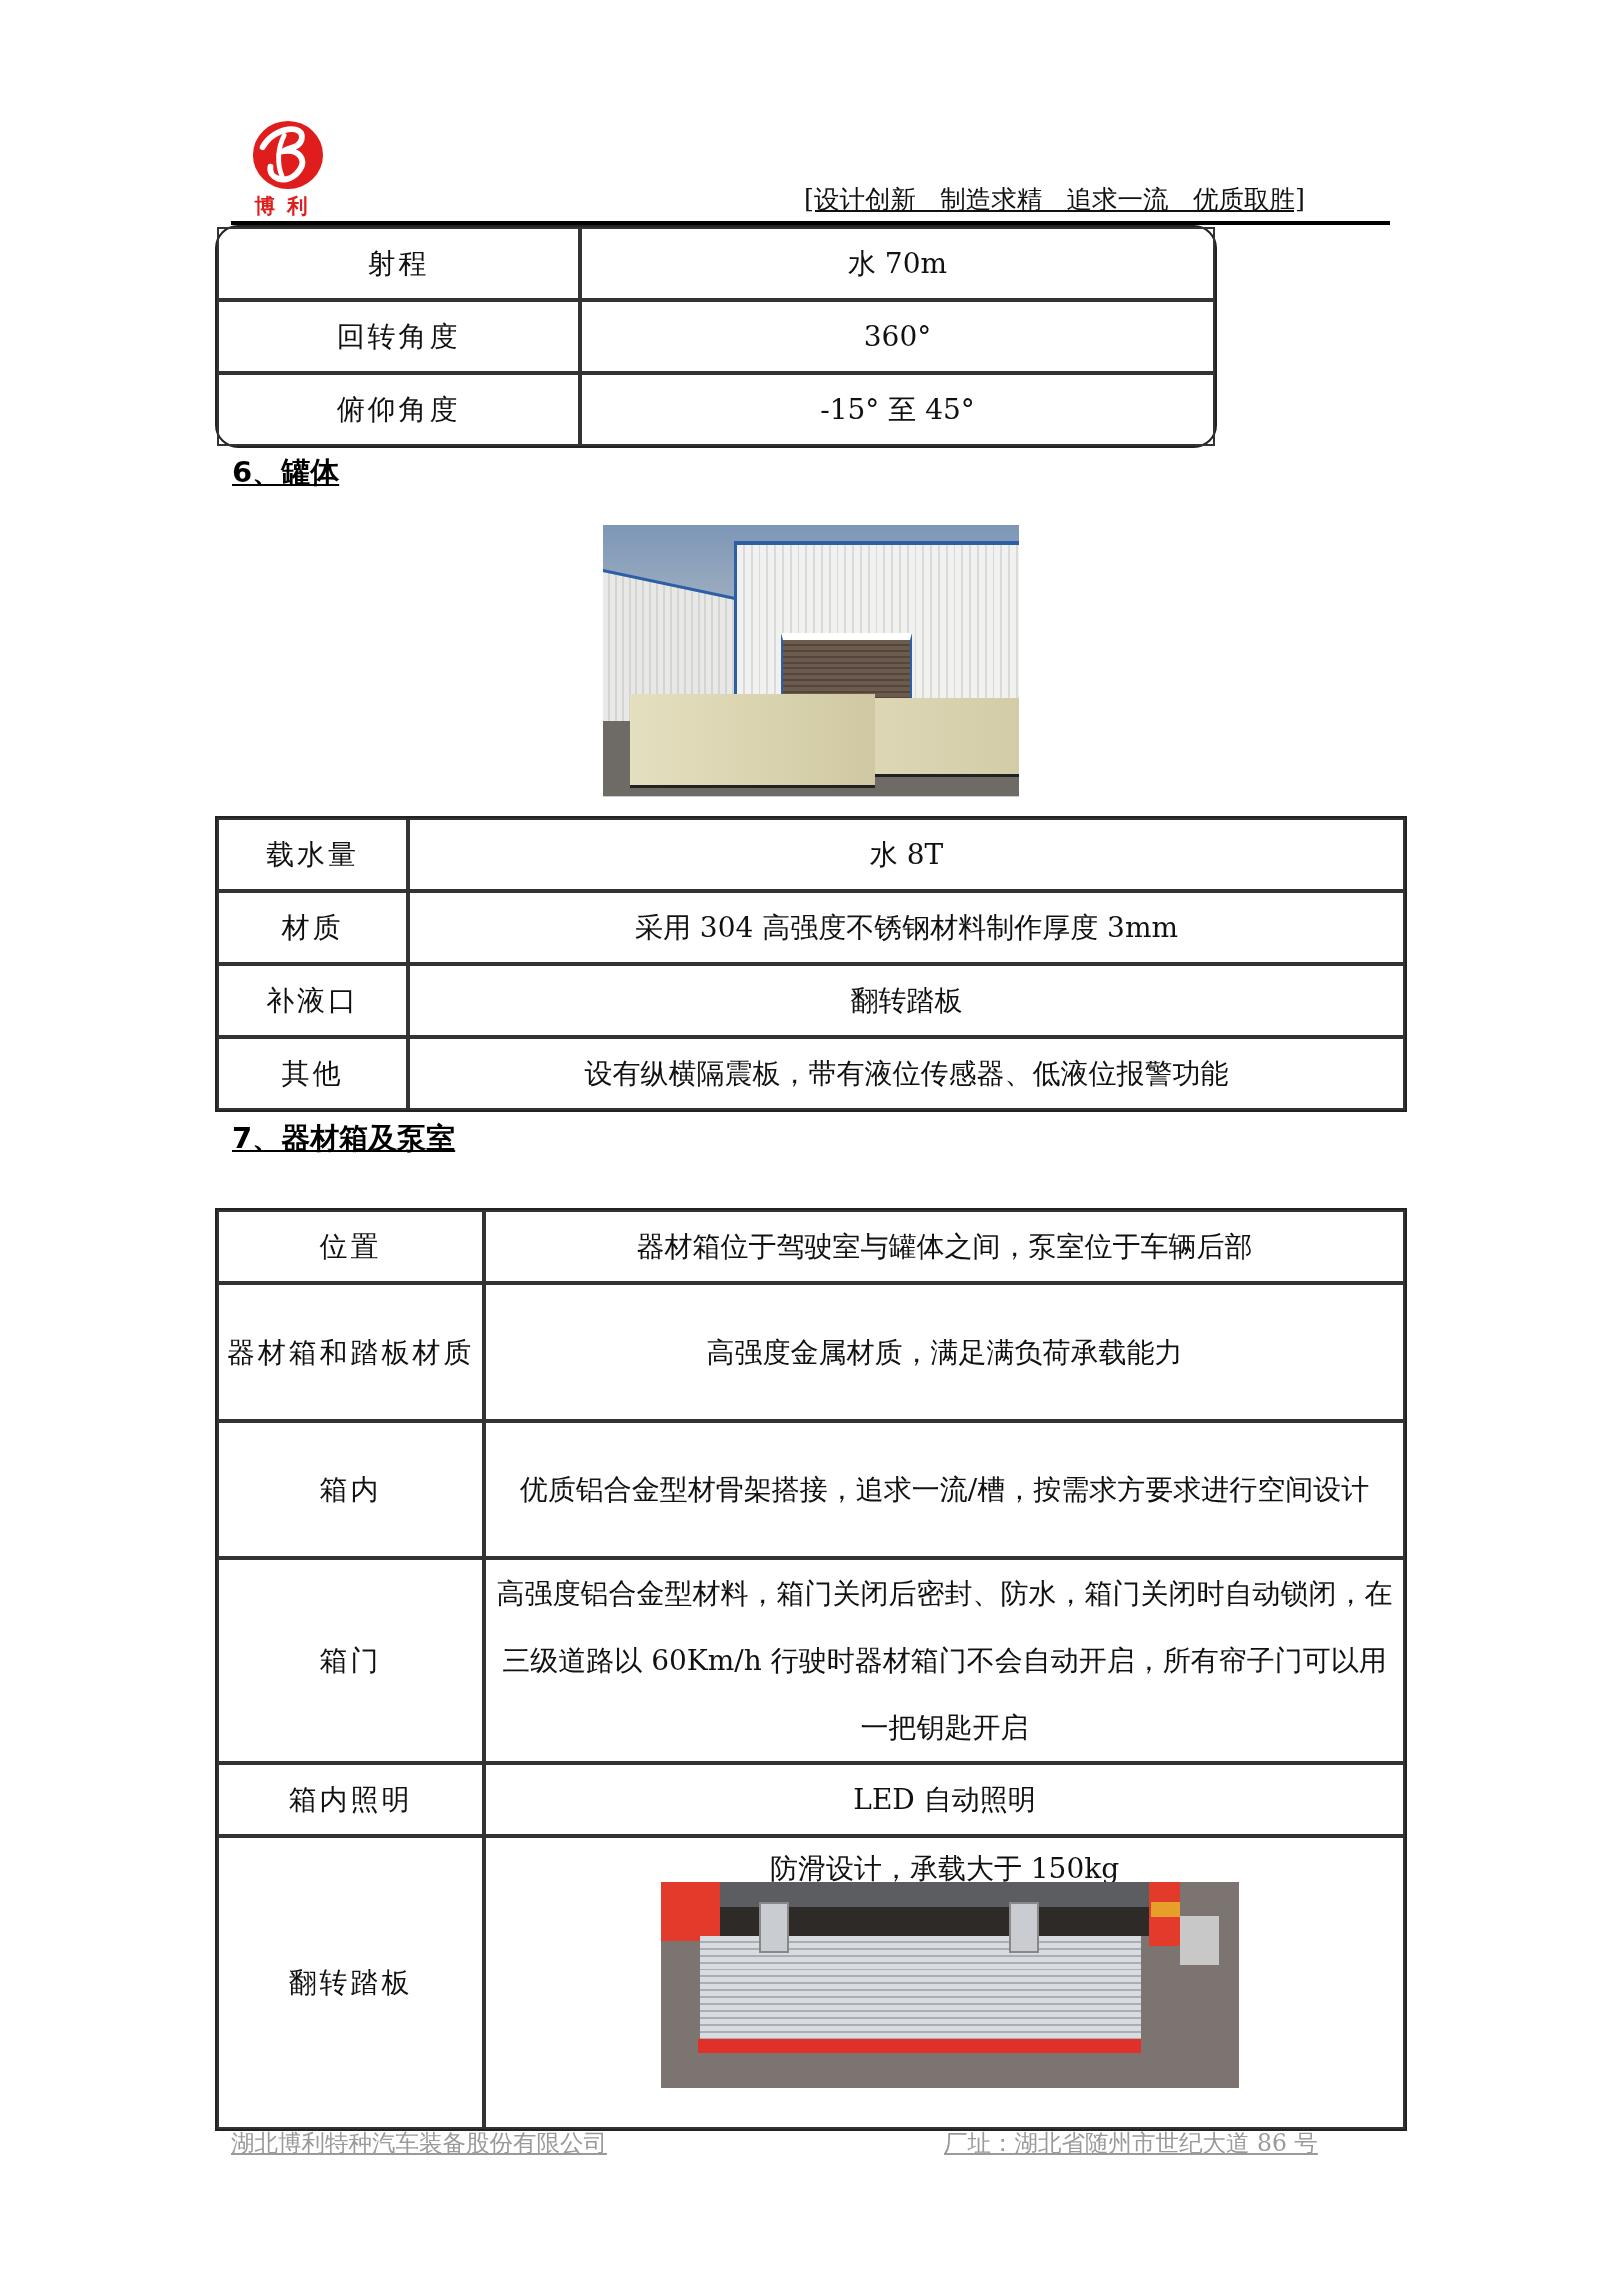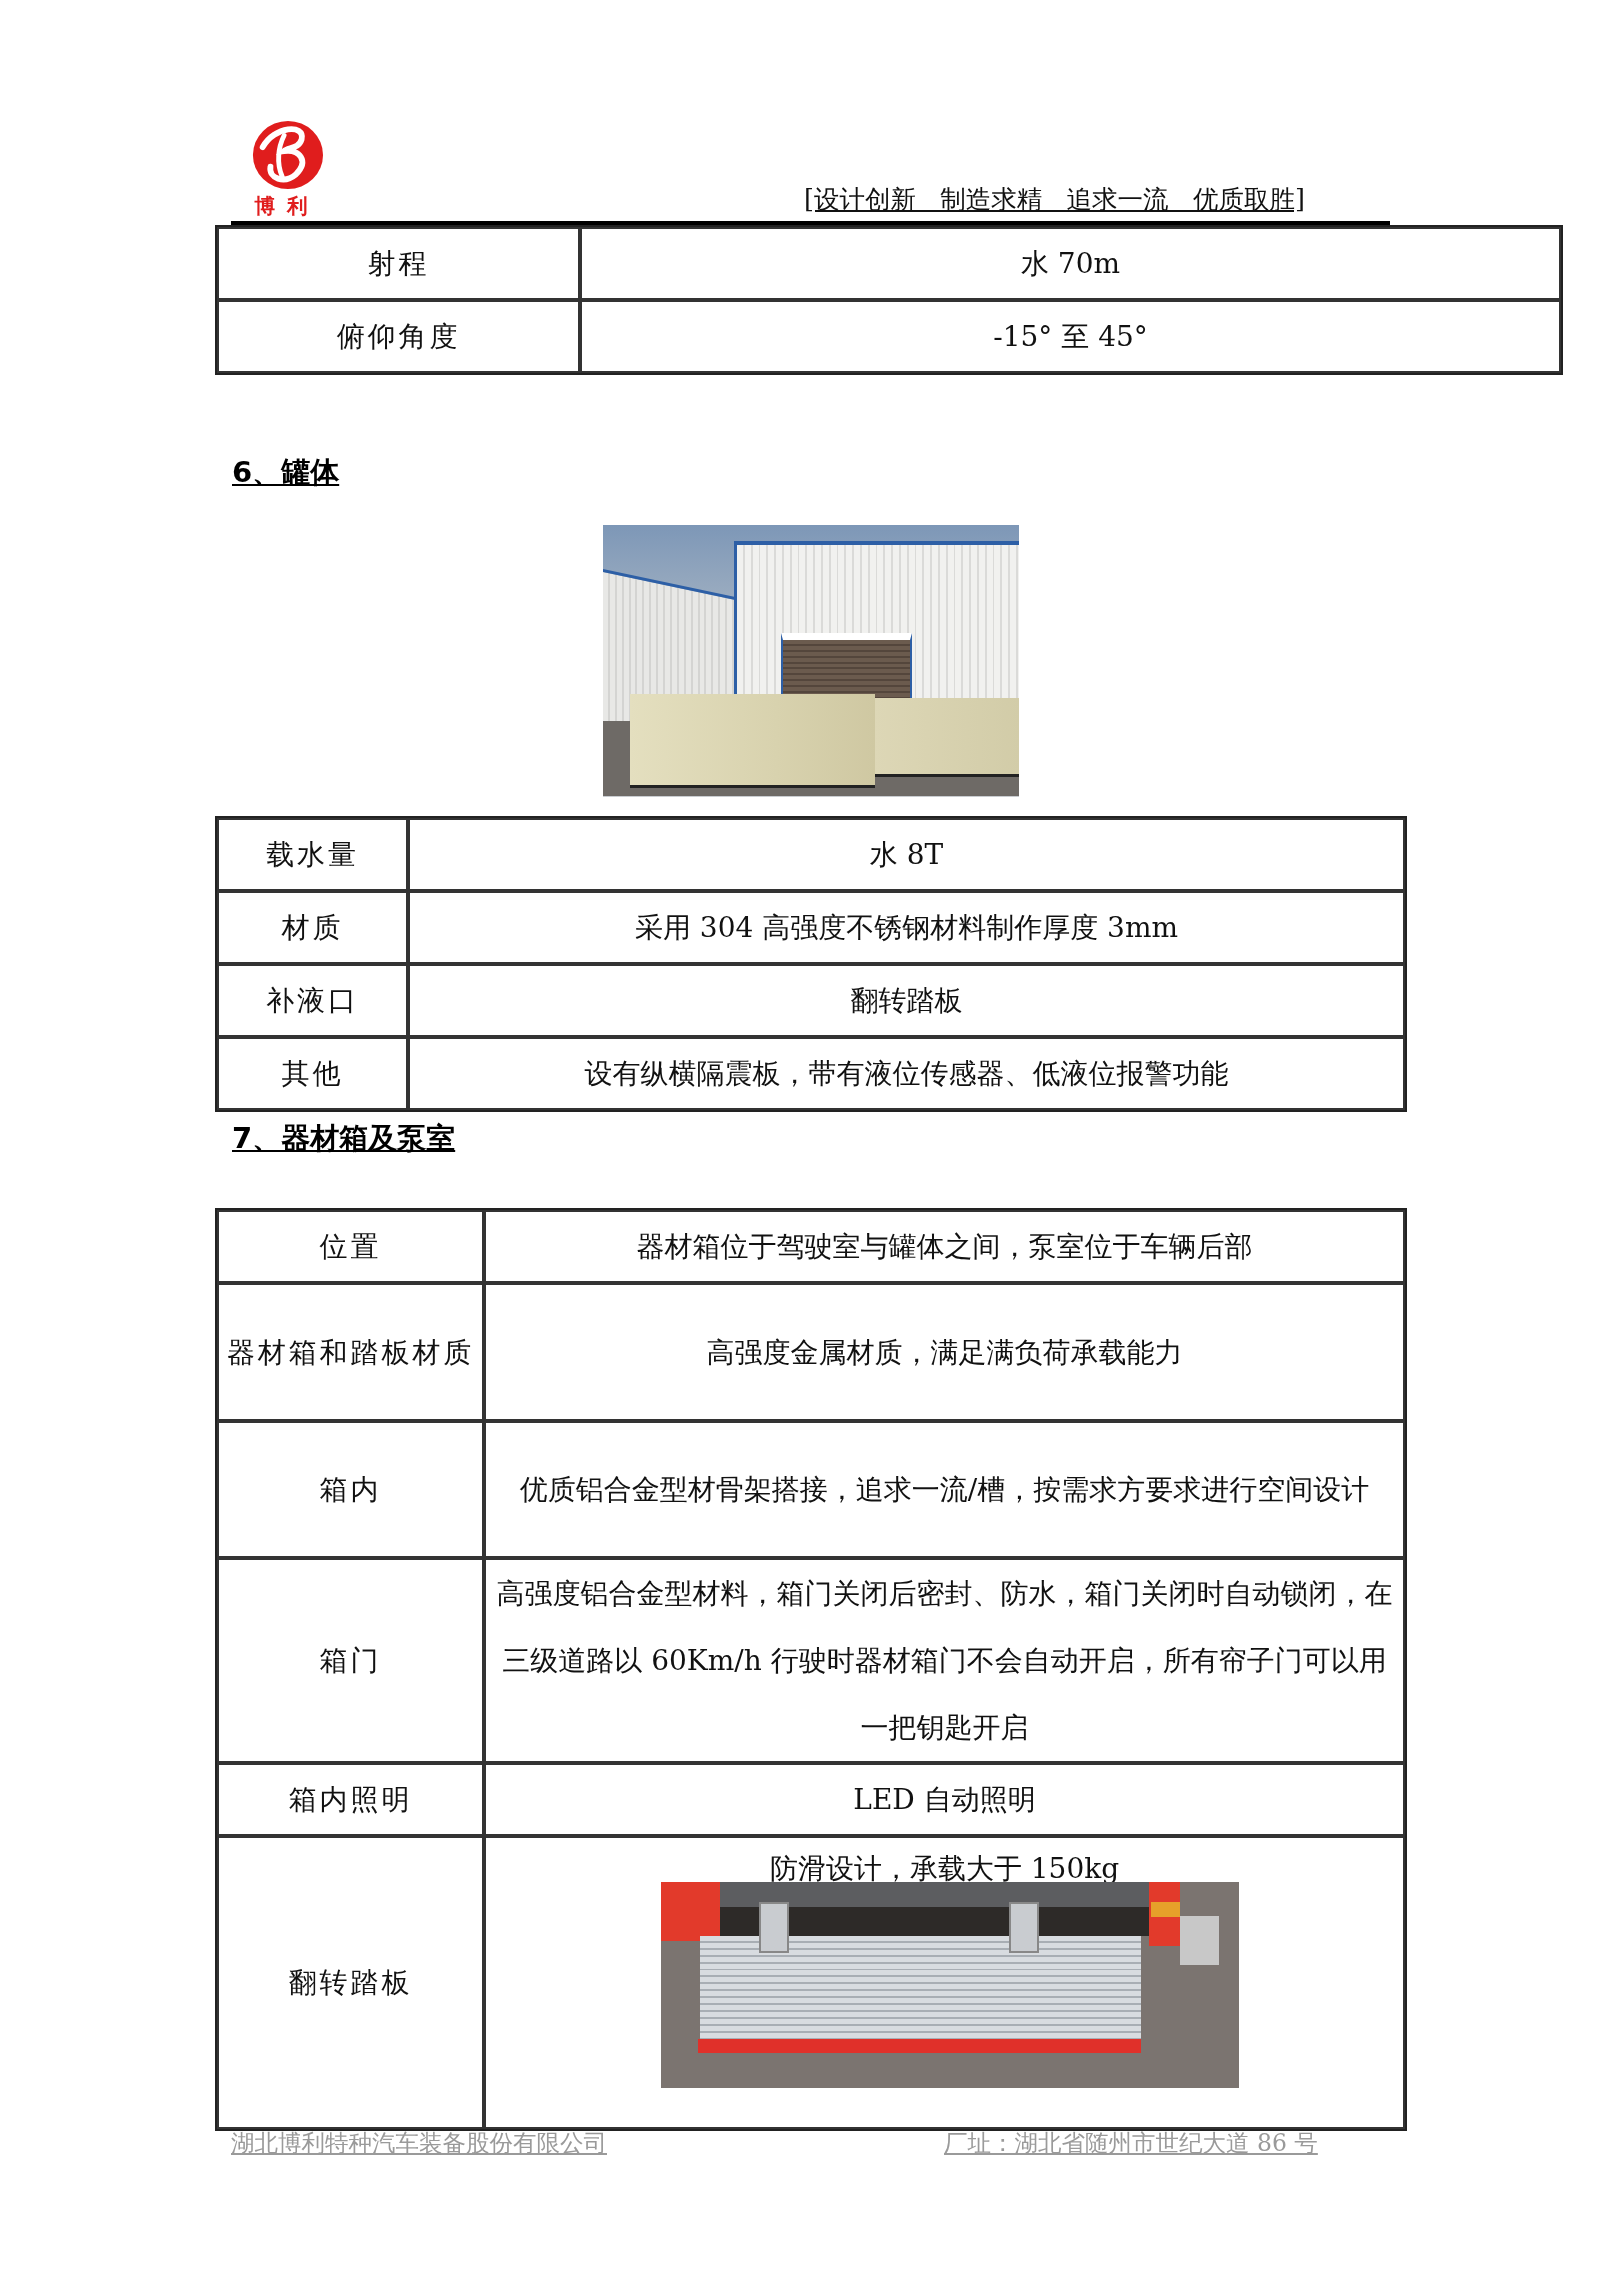--- a/index.html
+++ b/index.html
@@ -64,29 +64,33 @@
   <svg width="84" height="74" viewBox="0 0 86 76">
     <ellipse cx="44" cy="38" rx="36" ry="35" fill="#e01d1d"></ellipse>
     <path d="M18 30 C 30 8, 62 6, 58 22 C 55 32, 44 30, 40 34 C 56 32, 66 44, 52 58 C 40 68, 24 62, 26 50" fill="none" stroke="#ffffff" stroke-width="6" stroke-linecap="round"></path>
     <path d="M40 18 C 34 30, 32 46, 38 60" fill="none" stroke="#ffffff" stroke-width="5" stroke-linecap="round"></path>
   </svg>
   <div class="logo-text">博利</div>
 </div>
 <div class="abs slogan">[设计创新   制造求精   追求一流   优质取胜]</div>
 <div class="abs header-rule"></div>
 
-<table class="spec" style="left:215px; top:225px; width:1348px;">
+<table class="spec" style="left:215px; top:225px; width:1002px;border-radius:23px;">
   <colgroup>
       <col style="width:363px">
       <col>
     </colgroup>
   <tbody>
       <tr style="height:71px">
     <td class="label">射程</td>
     <td>水 70m</td>
+  </tr>
+  <tr style="height:71px">
+    <td class="label">回转角度</td>
+    <td>360°</td>
   </tr>
   <tr style="height:71px">
     <td class="label">俯仰角度</td>
     <td>-15° 至 45°</td>
   </tr>
 </tbody>
   </table>
 
 <div class="abs section-title" style="top:453px;">6、罐体</div>
 

